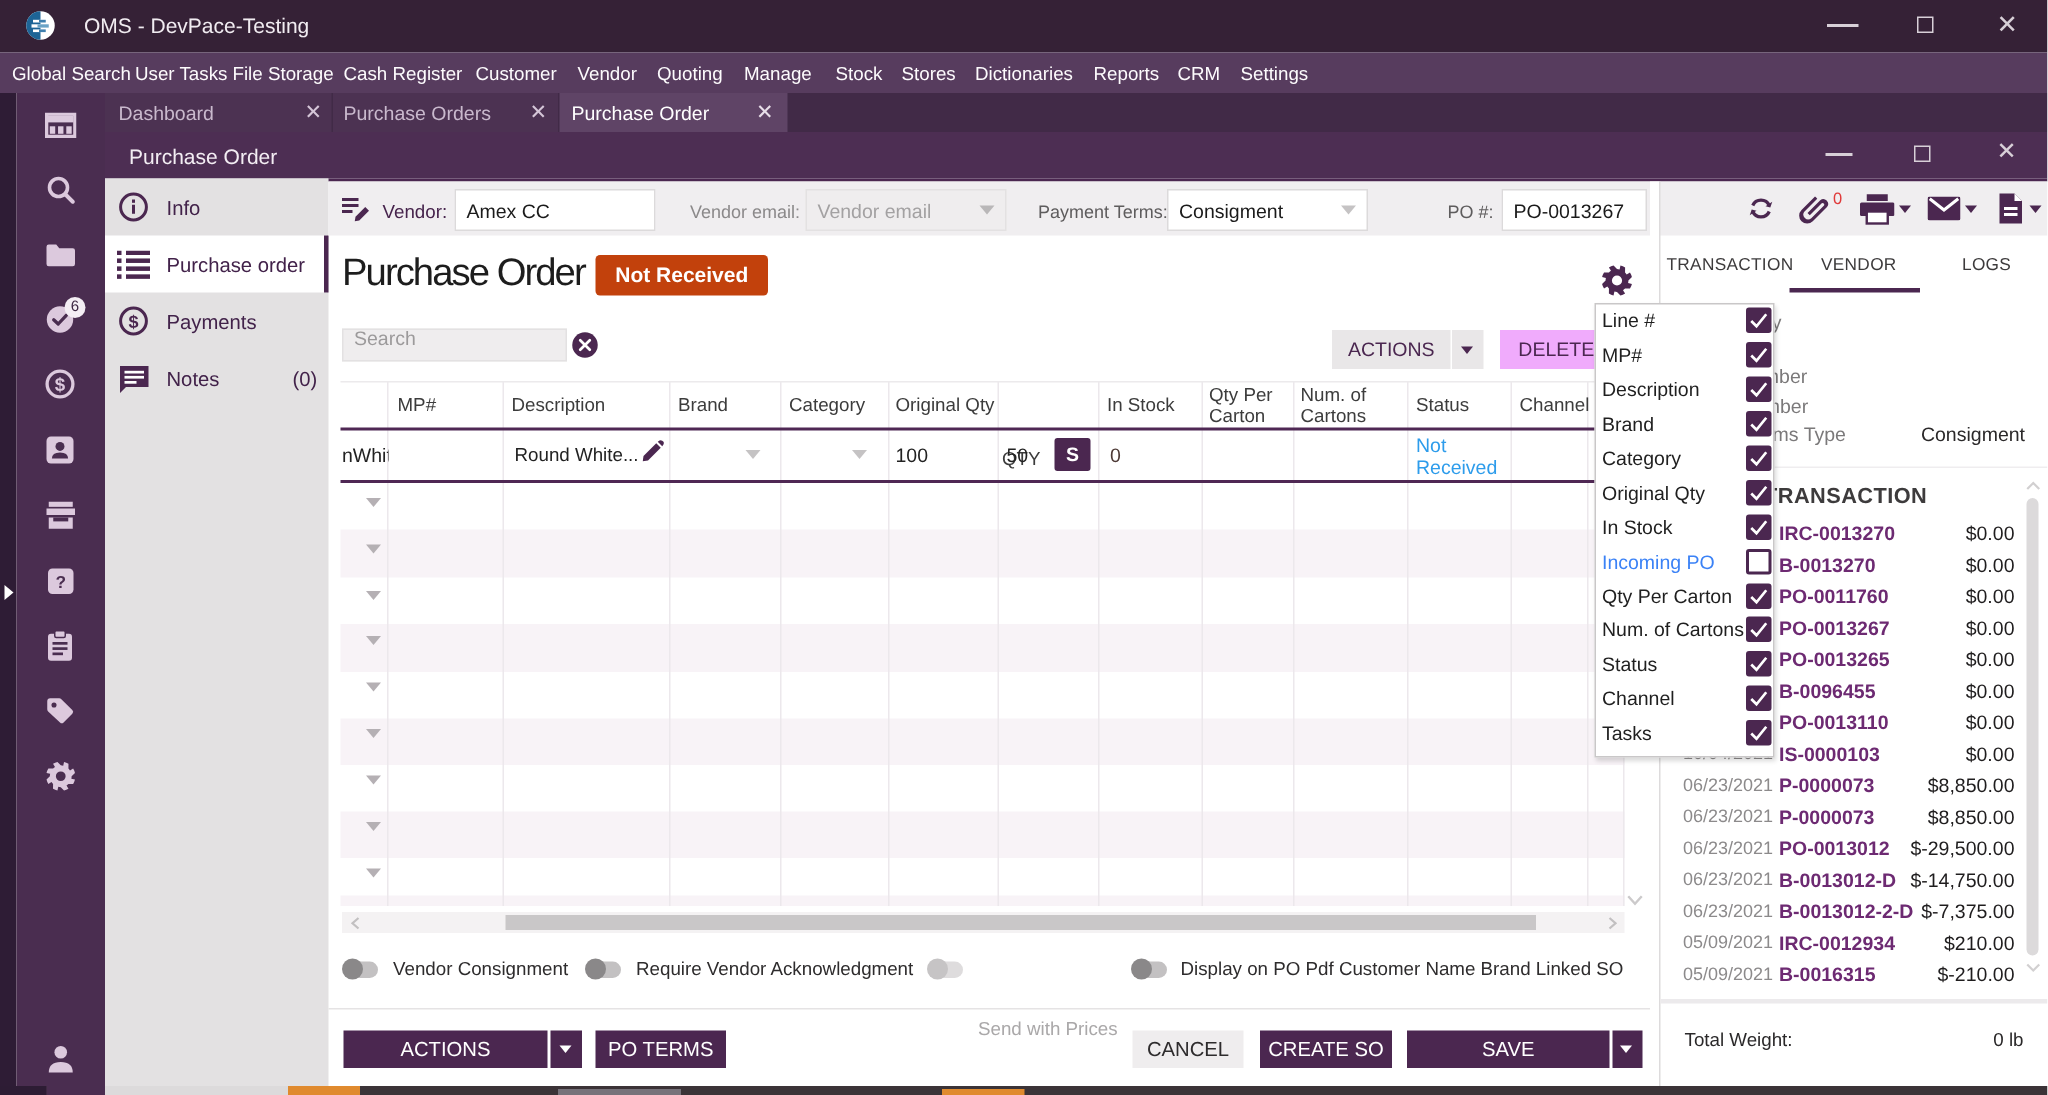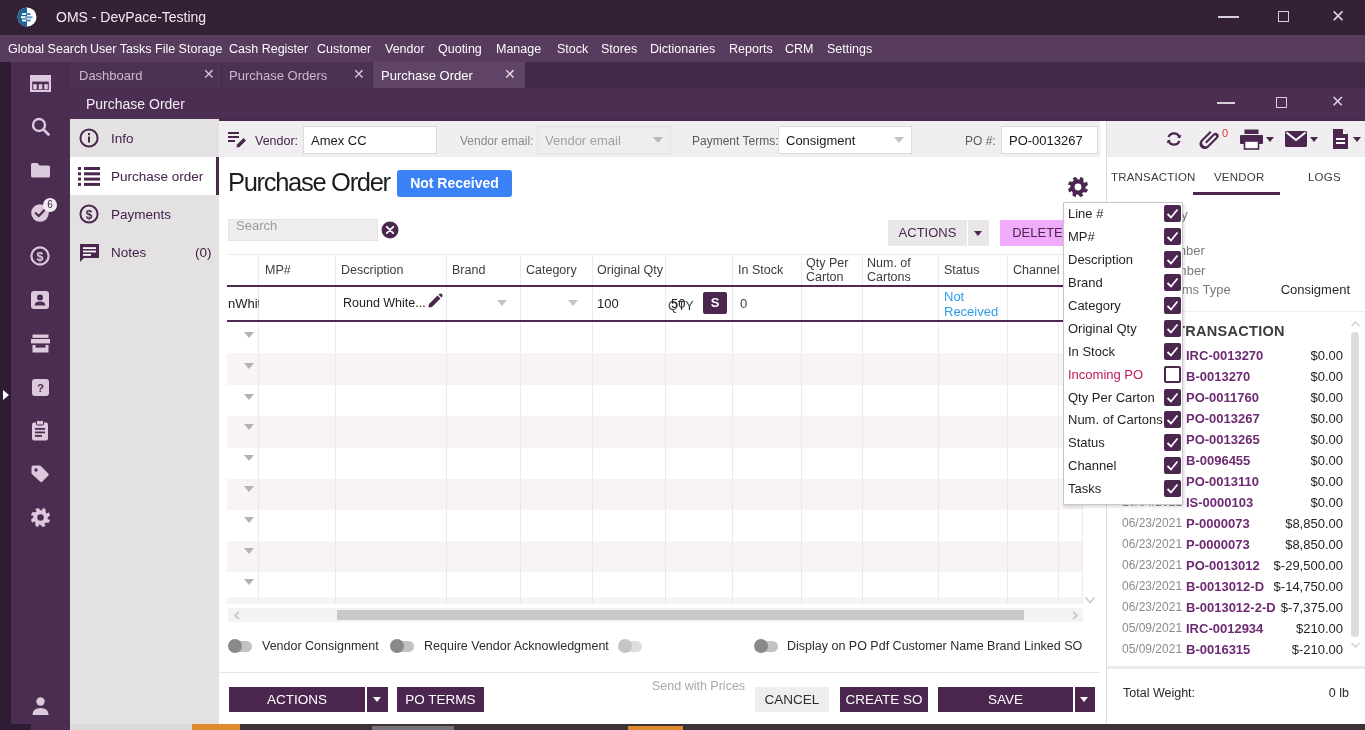--- a/index.html
+++ b/index.html
@@ -186,21 +186,21 @@
   <span class="abs" style="left:692px;top:134px;color:#5e5c5d;font-size:12px;">Payment Terms:</span>
   <div class="abs" style="left:778px;top:126px;width:134px;height:28px;background:#fff;border:1px solid #dcdadb;"></div>
   <span class="abs" style="left:786px;top:133px;color:#1a1a1a;">Consigment</span>
   <div class="abs" style="left:894px;top:137px;width:0;height:0;border-left:5px solid transparent;border-right:5px solid transparent;border-top:6px solid #c5c3c4;"></div>
   <span class="abs" style="left:965px;top:134px;color:#5e5c5d;font-size:12px;">PO #:</span>
   <div class="abs" style="left:1001px;top:126px;width:97px;height:28px;background:#fff;border:1px solid #dcdadb;"></div>
   <span class="abs" style="left:1009px;top:133px;color:#1a1a1a;">PO-0013267</span>
 </div>
 
 <div class="abs" style="left:228px;top:168px;font-size:25.5px;color:#1d1d1d;letter-spacing:-1.3px;">Purchase Order</div>
-<div class="abs" style="left:397px;top:170px;width:115px;height:27px;background:#3b82f6;border-radius:3px;color:#fff;font-size:14px;font-weight:bold;text-align:center;line-height:27px;">Not Received</div>
+<div class="abs" style="left:397px;top:170px;width:115px;height:27px;background:#c2410c;border-radius:3px;color:#fff;font-size:14px;font-weight:bold;text-align:center;line-height:27px;">Not Received</div>
 <div class="abs" id="gear" style="left:1067px;top:176px;">
     <svg width="22" height="22" viewBox="0 0 22 22">
       <path d="M11.00 3.40 A7.6 7.6 0 0 1 12.72 3.60 L13.30 1.06 A10.2 10.2 0 0 1 16.40 2.35 L16.37 5.63 A7.6 7.6 0 0 1 17.45 6.98 L19.65 5.60 A10.2 10.2 0 0 1 20.94 8.70 L18.60 11.00 A7.6 7.6 0 0 1 18.40 12.72 L20.94 13.30 A10.2 10.2 0 0 1 19.65 16.40 L16.37 16.37 A7.6 7.6 0 0 1 15.02 17.45 L16.40 19.65 A10.2 10.2 0 0 1 13.30 20.94 L11.00 18.60 A7.6 7.6 0 0 1 9.28 18.40 L8.70 20.94 A10.2 10.2 0 0 1 5.60 19.65 L5.63 16.37 A7.6 7.6 0 0 1 4.55 15.02 L2.35 16.40 A10.2 10.2 0 0 1 1.06 13.30 L3.40 11.00 A7.6 7.6 0 0 1 3.60 9.28 L1.06 8.70 A10.2 10.2 0 0 1 2.35 5.60 L5.63 5.63 A7.6 7.6 0 0 1 6.98 4.55 L5.60 2.35 A10.2 10.2 0 0 1 8.70 1.06 Z M14.40 11.00 A3.4 3.4 0 1 0 7.60 11.00 A3.4 3.4 0 1 0 14.40 11.00 Z" fill="#4b2750" fill-rule="evenodd"></path>
     </svg>
   </div>
 
 <div class="abs" style="left:228px;top:219px;width:150px;height:22px;background:#efedee;border:1px solid #e3e1e2;"></div>
 <div class="abs" style="left:236px;top:218px;font-size:13px;color:#9c9a9b;">Search</div>
 <div class="abs" id="searchx" style="left:381px;top:221px;">
   <svg width="18" height="18" viewBox="0 0 18 18">
@@ -457,21 +457,21 @@
     <span class="abs" style="left:1068px;top:321px;font-size:13px;color:#1f1f1f;">Original Qty</span>
     <div class="abs" style="left:1164px;top:320px;width:17px;height:17px;background:#4b2750;border-radius:2px;"></div>
     <svg class="abs" style="left:1164px;top:320px;" width="17" height="17" viewBox="0 0 17 17">
       <path d="M3.5 9 L7 12.5 L13.5 4.5" fill="none" stroke="#fff" stroke-width="1.8"></path>
     </svg>
     <span class="abs" style="left:1068px;top:344px;font-size:13px;color:#1f1f1f;">In Stock</span>
     <div class="abs" style="left:1164px;top:343px;width:17px;height:17px;background:#4b2750;border-radius:2px;"></div>
     <svg class="abs" style="left:1164px;top:343px;" width="17" height="17" viewBox="0 0 17 17">
       <path d="M3.5 9 L7 12.5 L13.5 4.5" fill="none" stroke="#fff" stroke-width="1.8"></path>
     </svg>
-    <span class="abs" style="left:1068px;top:367px;font-size:13px;color:#be185d;">Incoming PO</span>
+    <span class="abs" style="left:1068px;top:367px;font-size:13px;color:#3b82f6;">Incoming PO</span>
     <div class="abs" style="left:1164px;top:366px;width:17px;height:17px;background:#fff;border:2px solid #4b2750;border-radius:2px;"></div>
     <span class="abs" style="left:1068px;top:390px;font-size:13px;color:#1f1f1f;">Qty Per Carton</span>
     <div class="abs" style="left:1164px;top:389px;width:17px;height:17px;background:#4b2750;border-radius:2px;"></div>
     <svg class="abs" style="left:1164px;top:389px;" width="17" height="17" viewBox="0 0 17 17">
       <path d="M3.5 9 L7 12.5 L13.5 4.5" fill="none" stroke="#fff" stroke-width="1.8"></path>
     </svg>
     <span class="abs" style="left:1068px;top:412px;font-size:13px;color:#1f1f1f;">Num. of Cartons</span>
     <div class="abs" style="left:1164px;top:411px;width:17px;height:17px;background:#4b2750;border-radius:2px;"></div>
     <svg class="abs" style="left:1164px;top:411px;" width="17" height="17" viewBox="0 0 17 17">
       <path d="M3.5 9 L7 12.5 L13.5 4.5" fill="none" stroke="#fff" stroke-width="1.8"></path>

